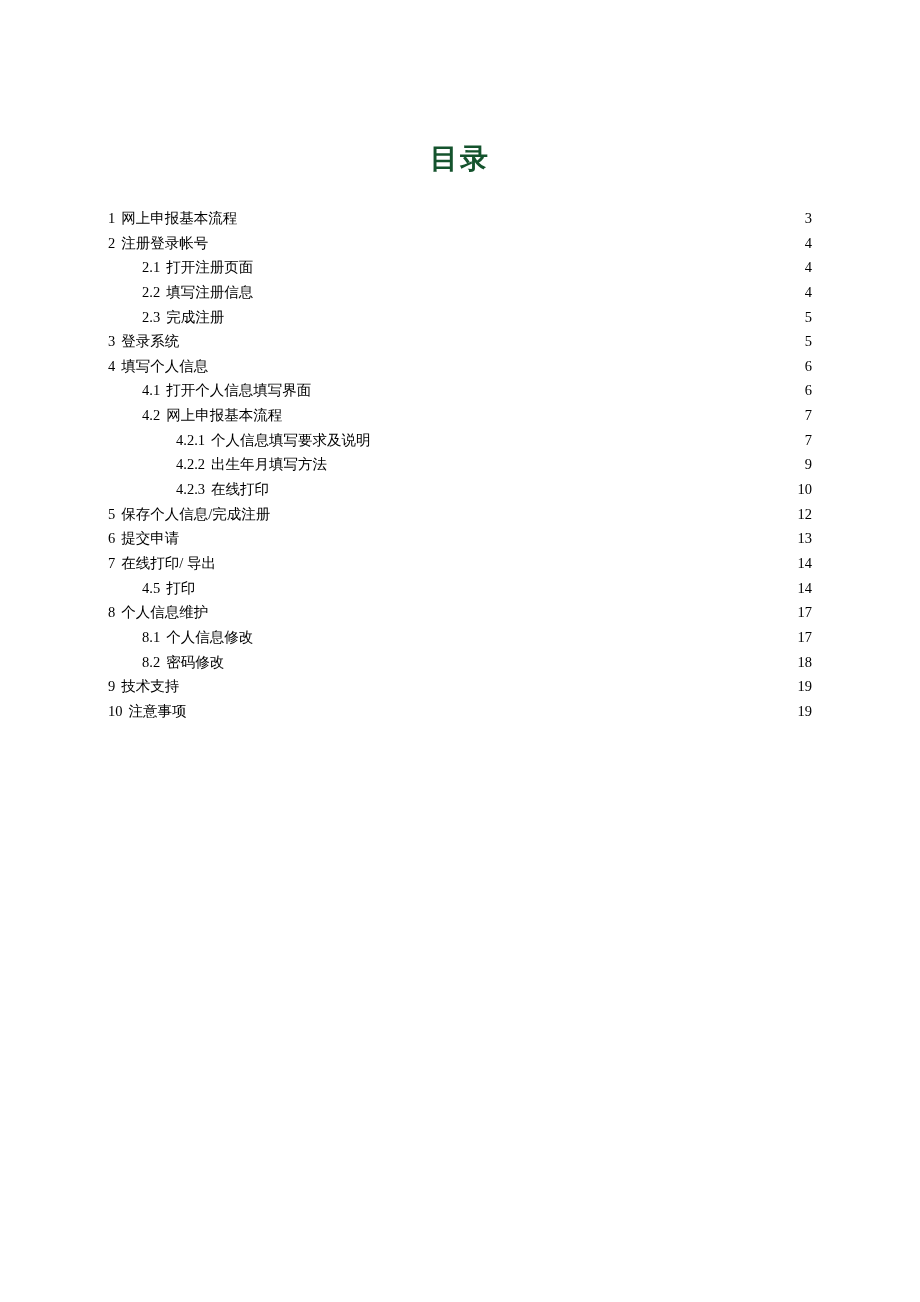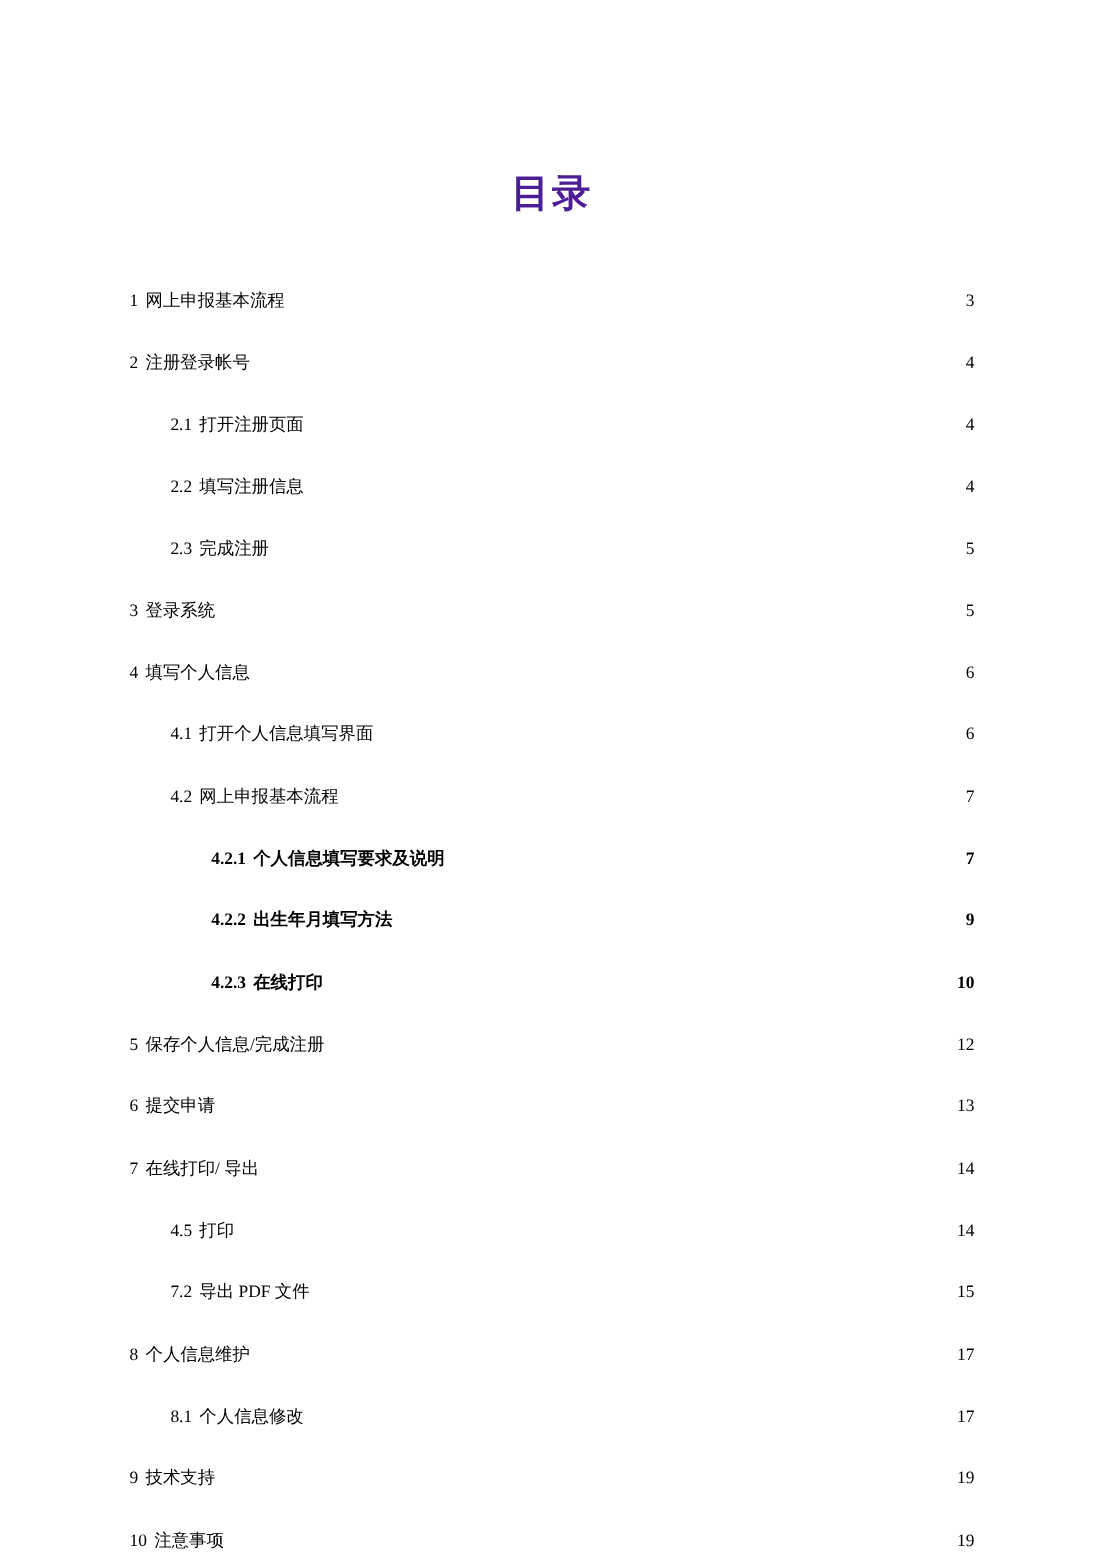--- a/index.html
+++ b/index.html
@@ -12,22 +12,22 @@
       height: 1302px;
       background: #ffffff;
       font-family: "SimSun", "宋体", serif;
       color: #000000;
     }
     .page {
       padding: 140px 108px 0 108px;
     }
     .title {
       text-align: center;
-      color: #4c1d95;
-      font-size: 32px;
+      color: #14532d;
+      font-size: 28px;
       font-weight: bold;
       margin-bottom: 28px;
       font-family: "SimSun", "宋体", serif;
       letter-spacing: 2px;
     }
     .toc-list {
       list-style: none;
     }
     .toc-entry {
       display: flex;
@@ -36,21 +36,20 @@
       line-height: 1.7;
       white-space: nowrap;
       color: #000000;
     }
     .toc-entry .num {
       flex: 0 0 auto;
       padding-right: 6px;
     }
     .toc-entry .label {
       flex: 0 0 auto;
-      margin-top: 27px;
     }
     .toc-entry .dots {
       flex: 1 1 auto;
       overflow: hidden;
       position: relative;
       margin: 0 2px;
     }
     .toc-entry .dots::after {
       content: "........................................................................................................................................................................................................................................................";
       position: absolute;
@@ -64,21 +63,20 @@
     }
     .level-1 {
       padding-left: 0;
     }
     .level-2 {
       padding-left: 34px;
       align-items: flex-end;
     }
     .level-3 {
       padding-left: 68px;
-      font-weight: bold;
     }
   </style>
 </head>
 <body>
 
 <div class="page">
   <h1 class="title">目录</h1>
   <ul class="toc-list" id="toc-list">
       <li class="toc-entry level-1">
         <span class="num">1</span>
@@ -169,37 +167,37 @@
         <span class="label">在线打印/ 导出</span>
         <span class="dots"></span>
         <span class="page-num">14</span>
       </li>
       <li class="toc-entry level-2">
         <span class="num">4.5</span>
         <span class="label">打印</span>
         <span class="dots"></span>
         <span class="page-num">14</span>
       </li>
-      <li class="toc-entry level-2">
-        <span class="num">7.2</span>
-        <span class="label">导出 PDF 文件</span>
-        <span class="dots"></span>
-        <span class="page-num">15</span>
-      </li>
       <li class="toc-entry level-1">
         <span class="num">8</span>
         <span class="label">个人信息维护</span>
         <span class="dots"></span>
         <span class="page-num">17</span>
       </li>
       <li class="toc-entry level-2">
         <span class="num">8.1</span>
         <span class="label">个人信息修改</span>
         <span class="dots"></span>
         <span class="page-num">17</span>
+      </li>
+      <li class="toc-entry level-2">
+        <span class="num">8.2</span>
+        <span class="label">密码修改</span>
+        <span class="dots"></span>
+        <span class="page-num">18</span>
       </li>
       <li class="toc-entry level-1">
         <span class="num">9</span>
         <span class="label">技术支持</span>
         <span class="dots"></span>
         <span class="page-num">19</span>
       </li>
       <li class="toc-entry level-1">
         <span class="num">10</span>
         <span class="label">注意事项</span>

